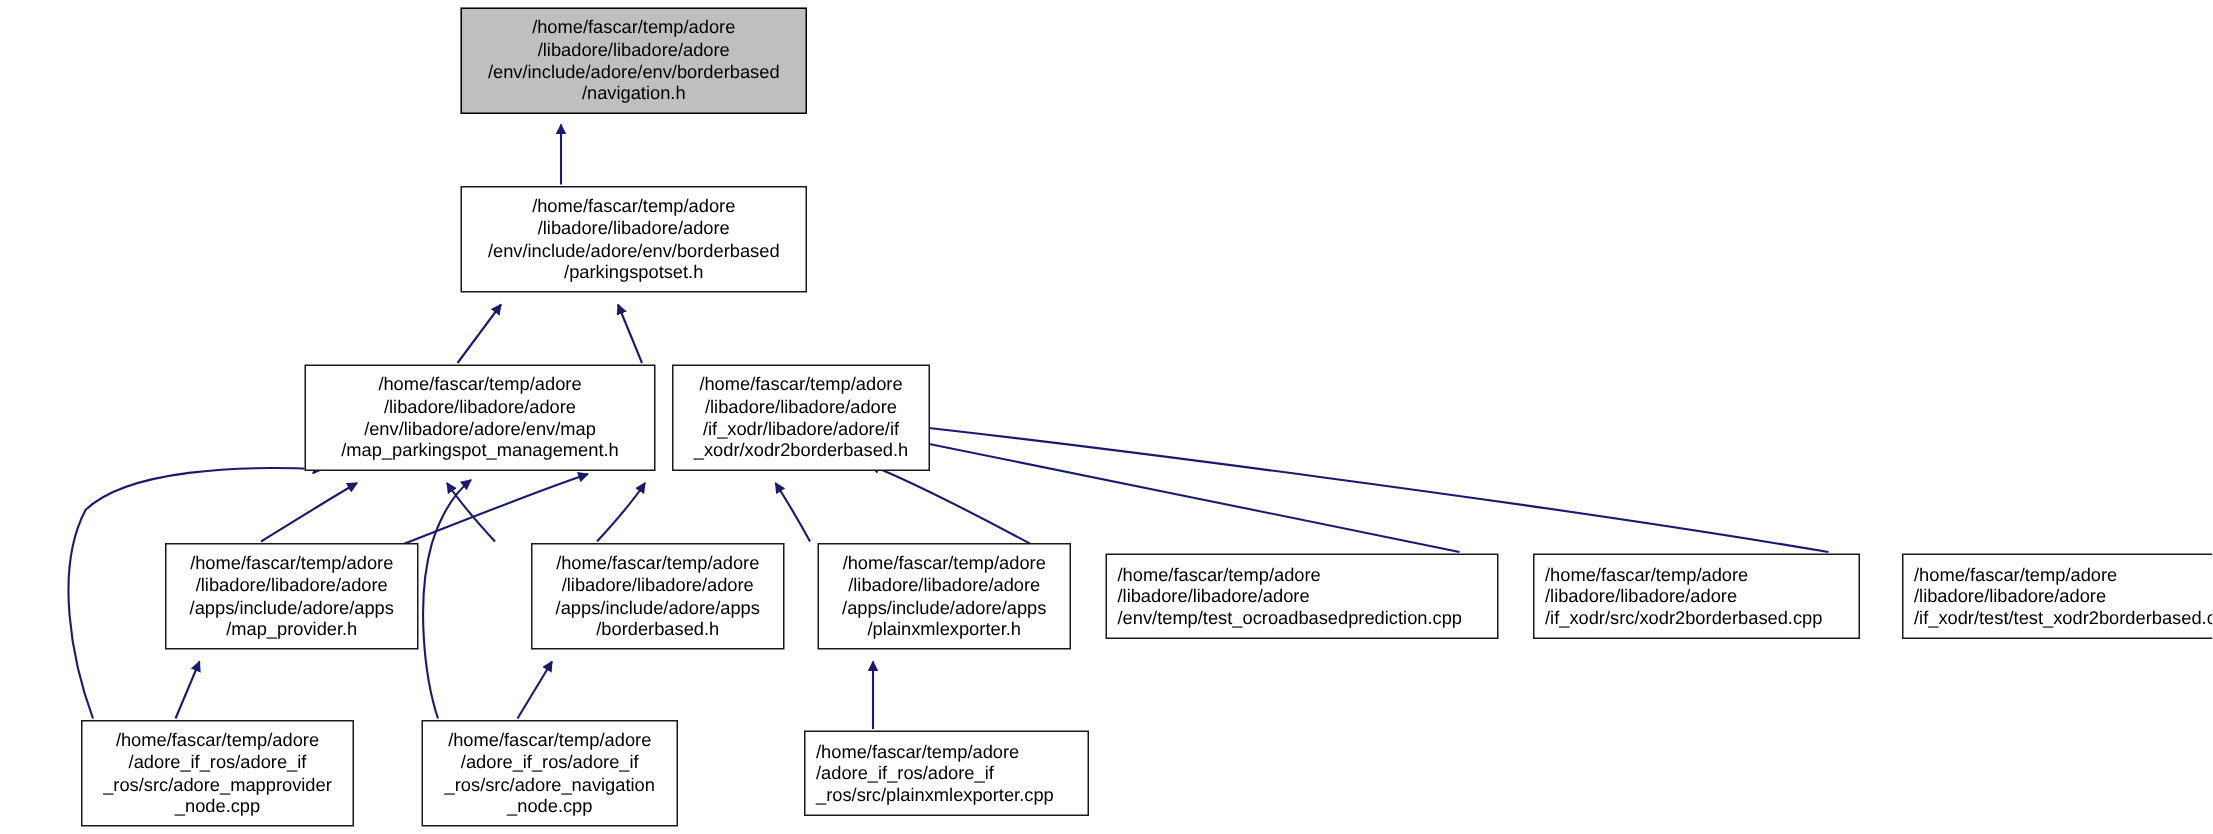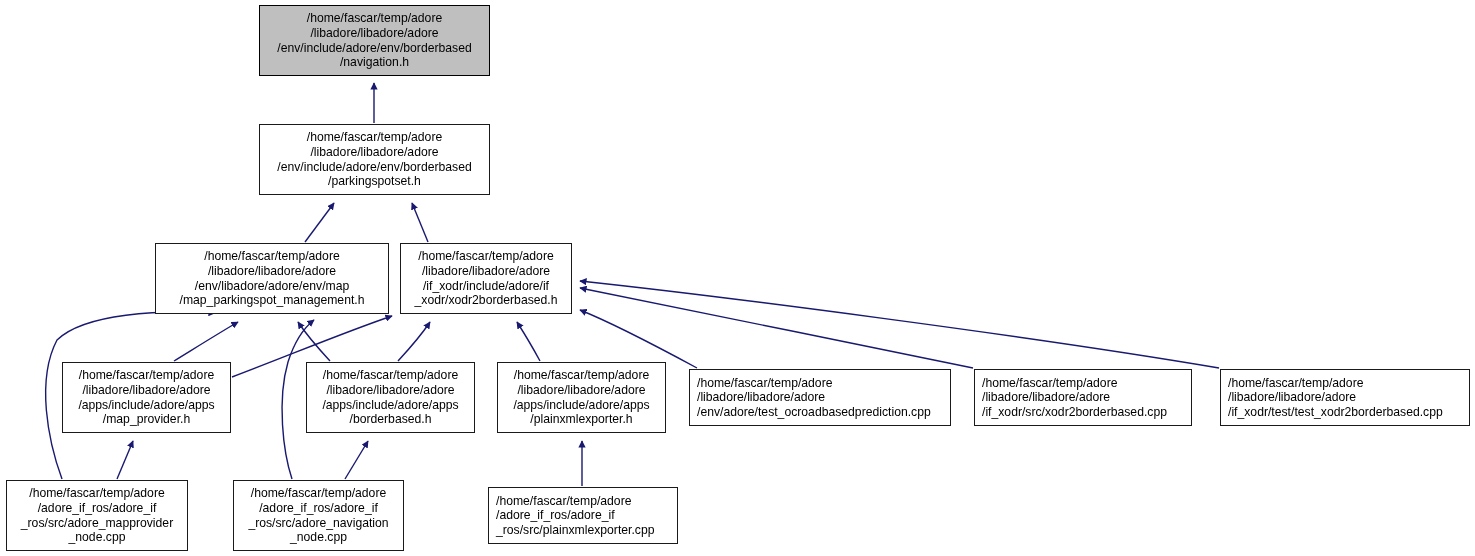--- a/index.html
+++ b/index.html
@@ -33,20 +33,21 @@
     color: #000000;
     display: flex;
     flex-direction: column;
     align-items: center;
     justify-content: center;
     text-align: center;
     font-size: 12.2px;
     line-height: 14.6px;
     white-space: pre;
     letter-spacing: 0px;
+    margin-left: 48px;
   }
   .node.root {
     background: #bfbfbf;
     border: 1px solid #000000;
   }
   .node .line {
     display: block;
   }
 </style>
 </head>
@@ -113,21 +114,21 @@
   <div class="node" style="left:155px; top:243px; width:234px; height:71px;">
     <span class="line">/home/fascar/temp/adore</span>
     <span class="line">/libadore/libadore/adore</span>
     <span class="line">/env/libadore/adore/env/map</span>
     <span class="line">/map_parkingspot_management.h</span>
   </div>
 
   <div class="node" style="left:400px; top:243px; width:172px; height:71px;">
     <span class="line">/home/fascar/temp/adore</span>
     <span class="line">/libadore/libadore/adore</span>
-    <span class="line">/if_xodr/include/adore/if</span>
+    <span class="line">/if_xodr/libadore/adore/if</span>
     <span class="line">_xodr/xodr2borderbased.h</span>
   </div>
 
   <div class="node" style="left:62px; top:362px; width:169px; height:71px;">
     <span class="line">/home/fascar/temp/adore</span>
     <span class="line">/libadore/libadore/adore</span>
     <span class="line">/apps/include/adore/apps</span>
     <span class="line">/map_provider.h</span>
   </div>
 
@@ -141,21 +142,21 @@
   <div class="node" style="left:497px; top:362px; width:169px; height:71px;">
     <span class="line">/home/fascar/temp/adore</span>
     <span class="line">/libadore/libadore/adore</span>
     <span class="line">/apps/include/adore/apps</span>
     <span class="line">/plainxmlexporter.h</span>
   </div>
 
   <div class="node" style="left:689px; top:369px; width:262px; height:57px; align-items:flex-start; padding-left:7px;">
     <span class="line">/home/fascar/temp/adore</span>
     <span class="line">/libadore/libadore/adore</span>
-    <span class="line">/env/adore/test_ocroadbasedprediction.cpp</span>
+    <span class="line">/env/temp/test_ocroadbasedprediction.cpp</span>
   </div>
 
   <div class="node" style="left:974px; top:369px; width:218px; height:57px; align-items:flex-start; padding-left:7px;">
     <span class="line">/home/fascar/temp/adore</span>
     <span class="line">/libadore/libadore/adore</span>
     <span class="line">/if_xodr/src/xodr2borderbased.cpp</span>
   </div>
 
   <div class="node" style="left:1220px; top:369px; width:250px; height:57px; align-items:flex-start; padding-left:7px;">
     <span class="line">/home/fascar/temp/adore</span>

